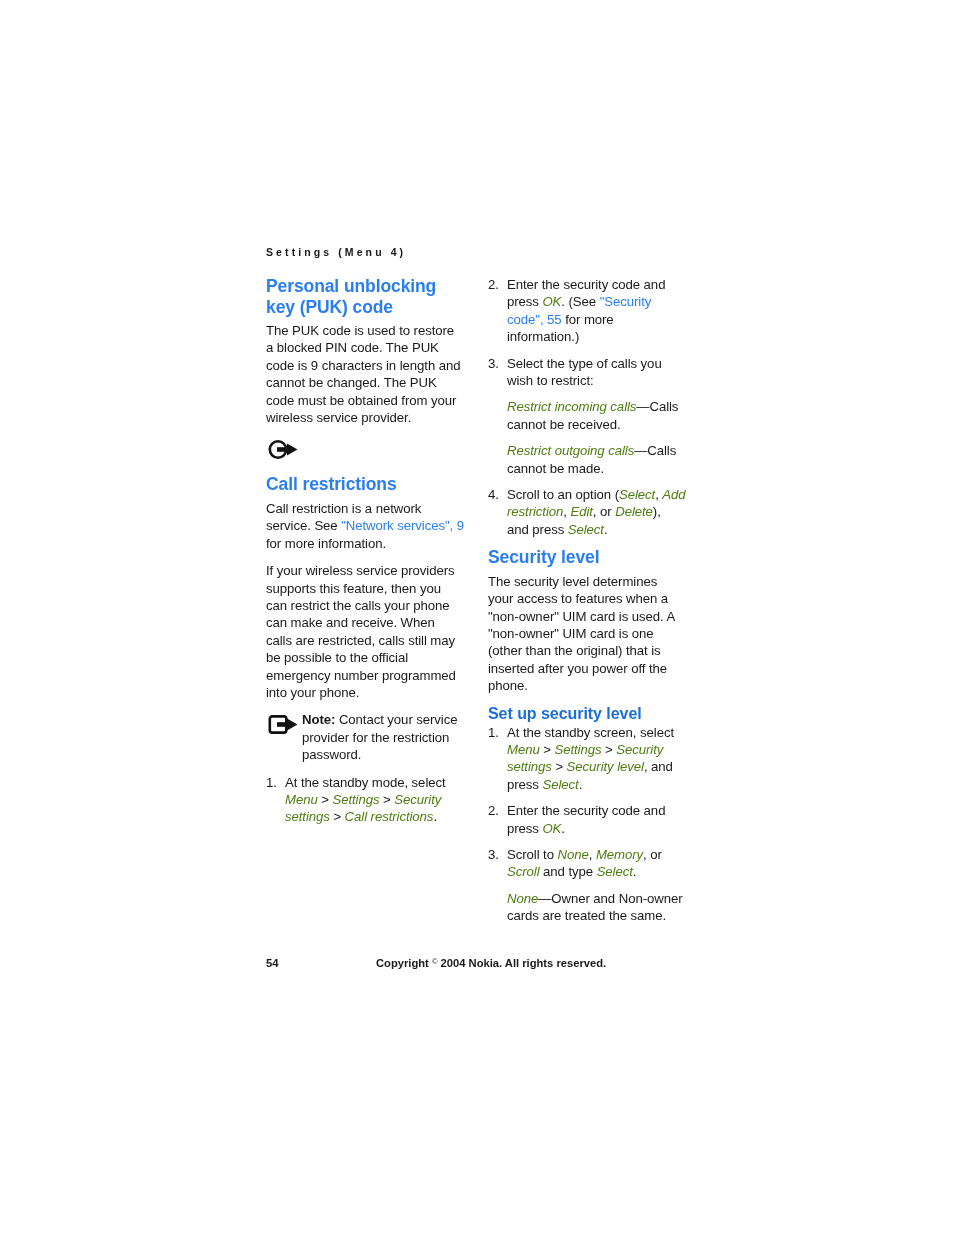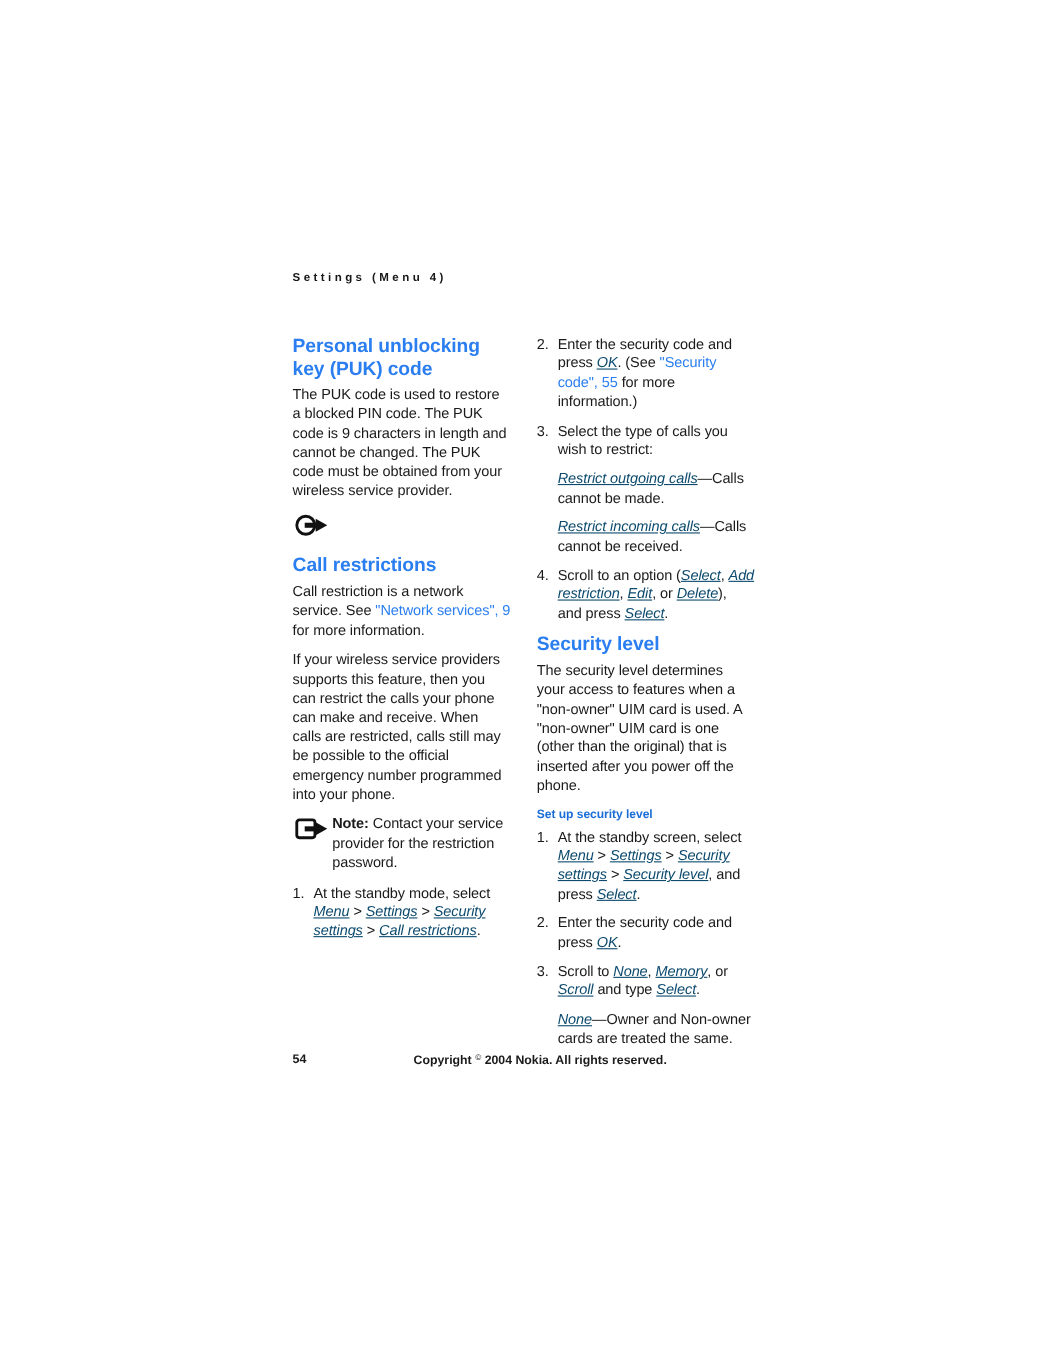--- a/index.html
+++ b/index.html
@@ -36,38 +36,37 @@
   }
 
   
   .columns {
     position: absolute;
     left: 266px;
     top: 276px;
     width: 425px;
     display: flex;
     gap: 24px;
-    margin-top: 28px;
   }
   .col {
     width: 198px;
     flex: 0 0 198px;
   }
 
   
   h1.sec-head {
     font-size: 17.5px;
     line-height: 20.5px;
     font-weight: bold;
     color: #2a7ef0;
     margin: 0 0 5px 0;
     letter-spacing: -0.1px;
   }
   h2.sub-head {
-    font-size: 11px;
+    font-size: 16px;
     line-height: 17px;
     font-weight: bold;
     color: #1b6ed6;
     margin: 0 0 2px 0;
     letter-spacing: -0.05px;
   }
   .gap-before-head { margin-top: 21px; }
   .gap-before-sub  { margin-top: 18px; }
 
   
@@ -75,21 +74,21 @@
     font-size: 13.2px;
     line-height: 17.4px;
     margin: 0 0 10px 0;
     color: #1a1a1a;
     letter-spacing: -0.08px;
   }
   p.body:last-child { margin-bottom: 0; }
 
   
   .xref { color: #2a7ef0; }
-  .ui   { color: #0c4a6e; font-style: italic; text-decoration: underline; }
+  .ui   { color: #4d7c0f; font-style: italic; }
   .sep  { color: #1a1a1a; font-style: normal; }
 
   
   .notebox {
     display: flex;
     margin: 4px 0 10px 0;
     padding-left: 2px;
   }
   .notebox .icon {
     flex: 0 0 34px;
@@ -211,23 +210,23 @@
         <div class="oitem">
           <span class="num">2.</span>
           <span class="txt"><span>Enter the security code and press </span><span class="ui">OK</span><span>. (See </span><span class="xref">"Security code", 55</span><span> for more information.)</span></span>
         </div>
 
         <div class="oitem">
           <span class="num">3.</span>
           <span class="txt">Select the type of calls you wish to restrict:</span>
         </div>
 
+        <div class="subpara"><span class="ui">Restrict incoming calls</span><span>—Calls cannot be received.</span></div>
+
         <div class="subpara"><span class="ui">Restrict outgoing calls</span><span>—Calls cannot be made.</span></div>
-
-        <div class="subpara"><span class="ui">Restrict incoming calls</span><span>—Calls cannot be received.</span></div>
 
         <div class="oitem">
           <span class="num">4.</span>
           <span class="txt"><span>Scroll to an option (</span><span class="ui">Select</span><span>, </span><span class="ui">Add restriction</span><span>, </span><span class="ui">Edit</span><span>, or </span><span class="ui">Delete</span><span>), and press </span><span class="ui">Select</span><span>.</span></span>
         </div>
 
       </div>
 
       <h1 class="sec-head gap-before-head">Security level</h1>
 

